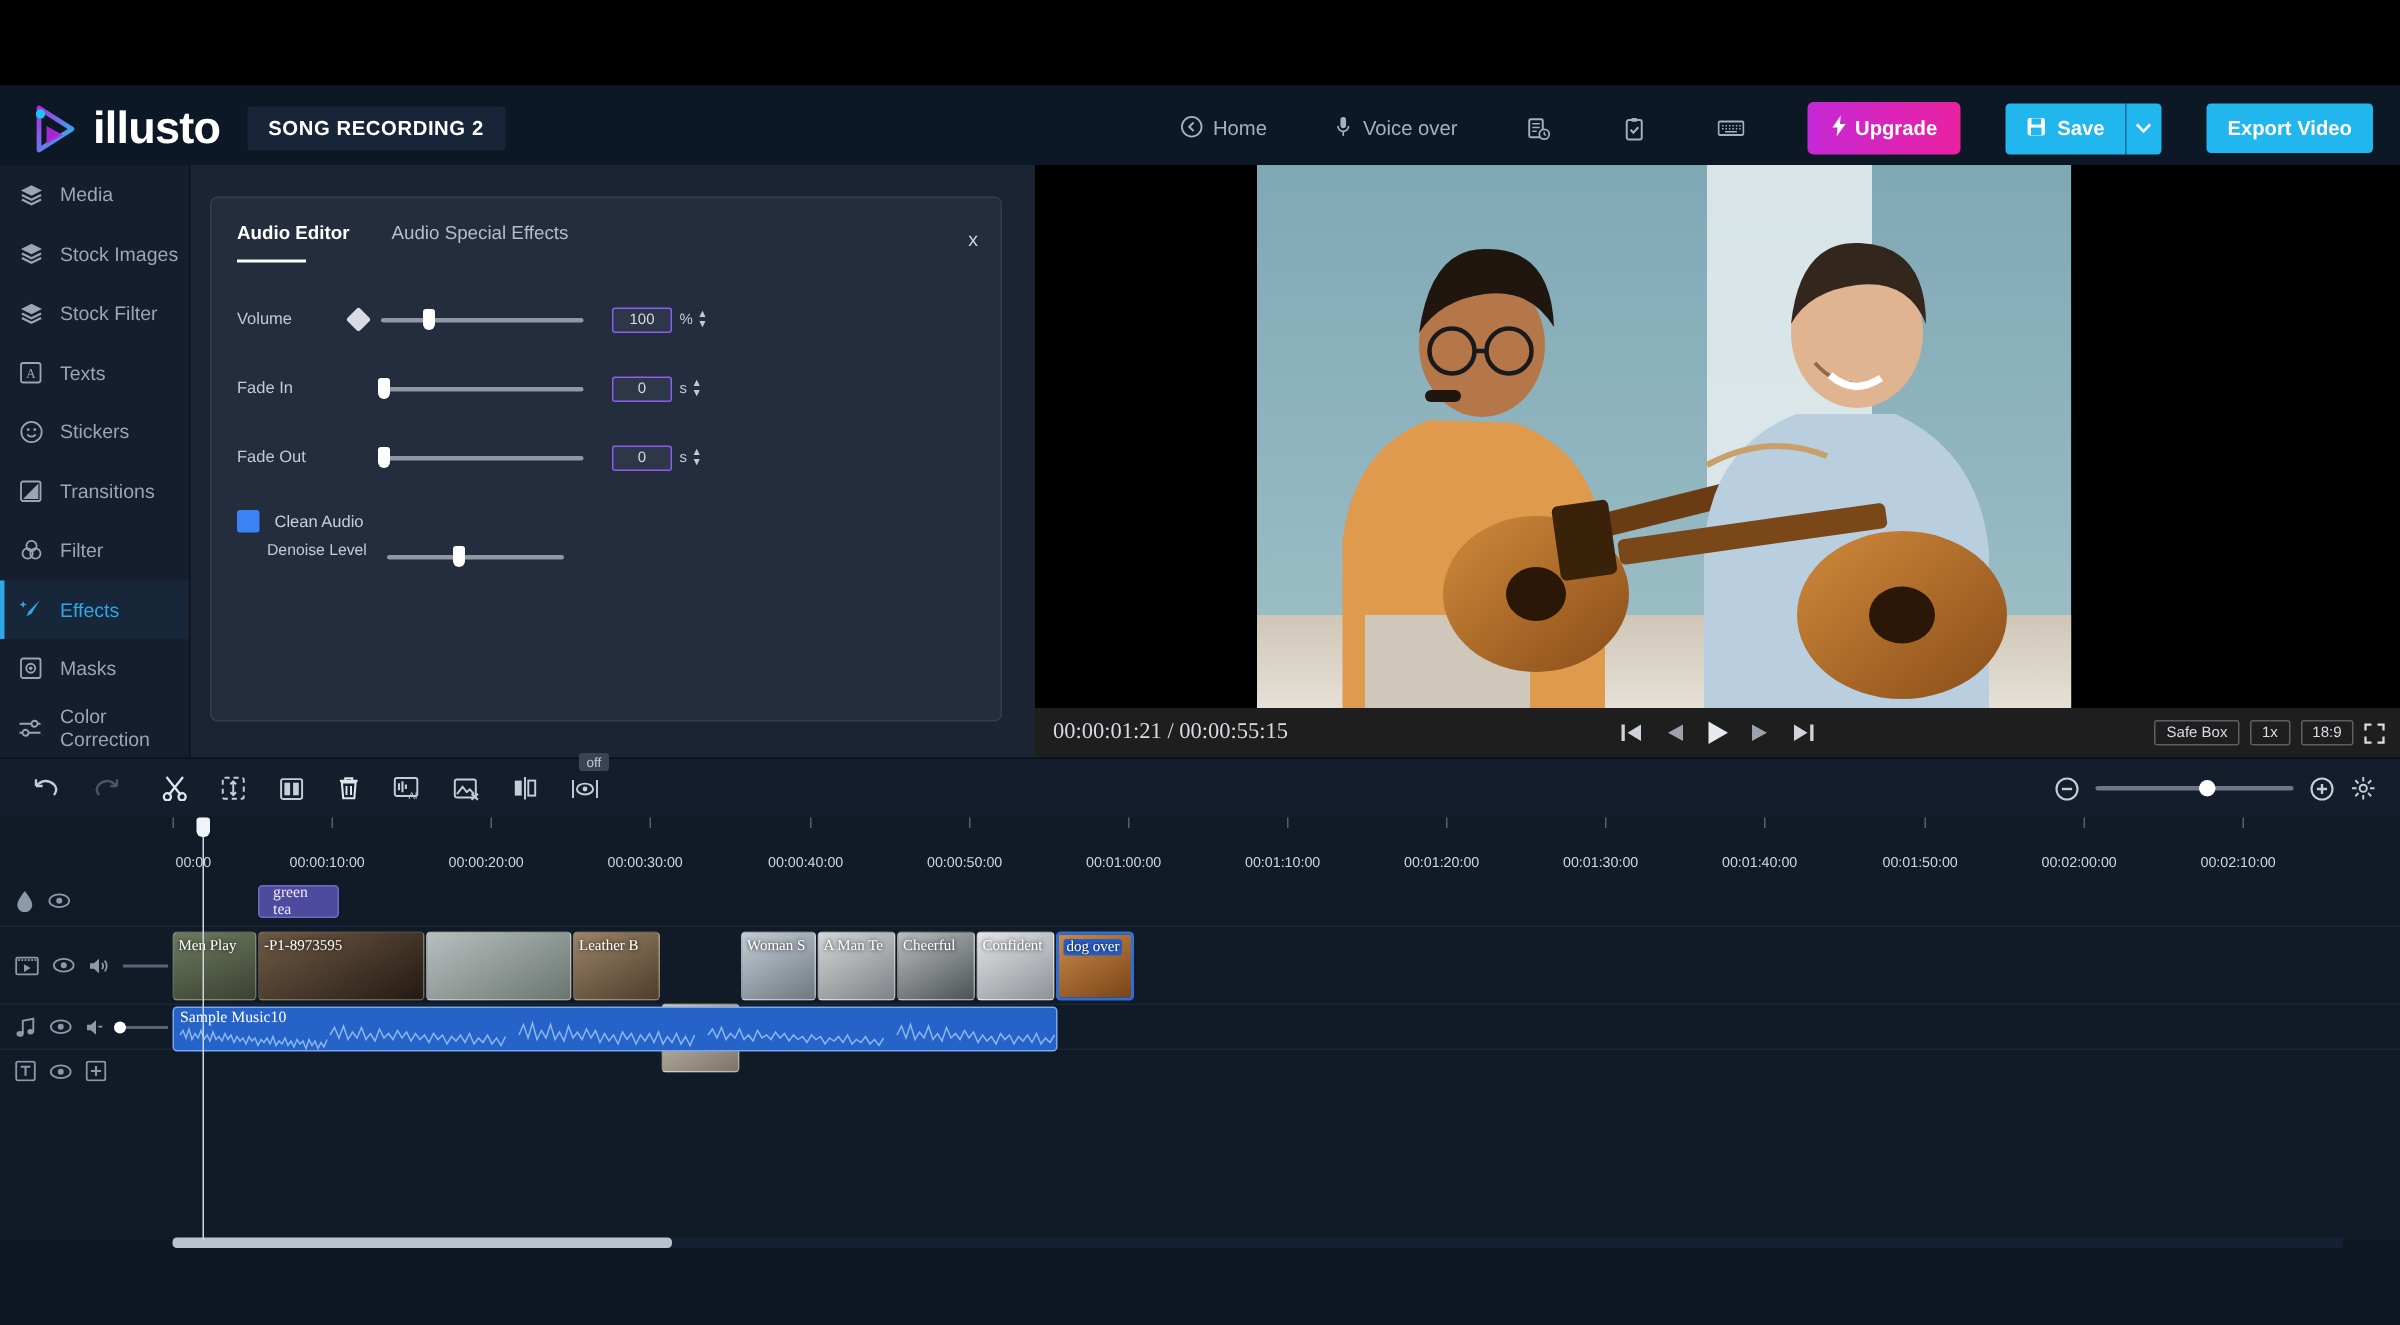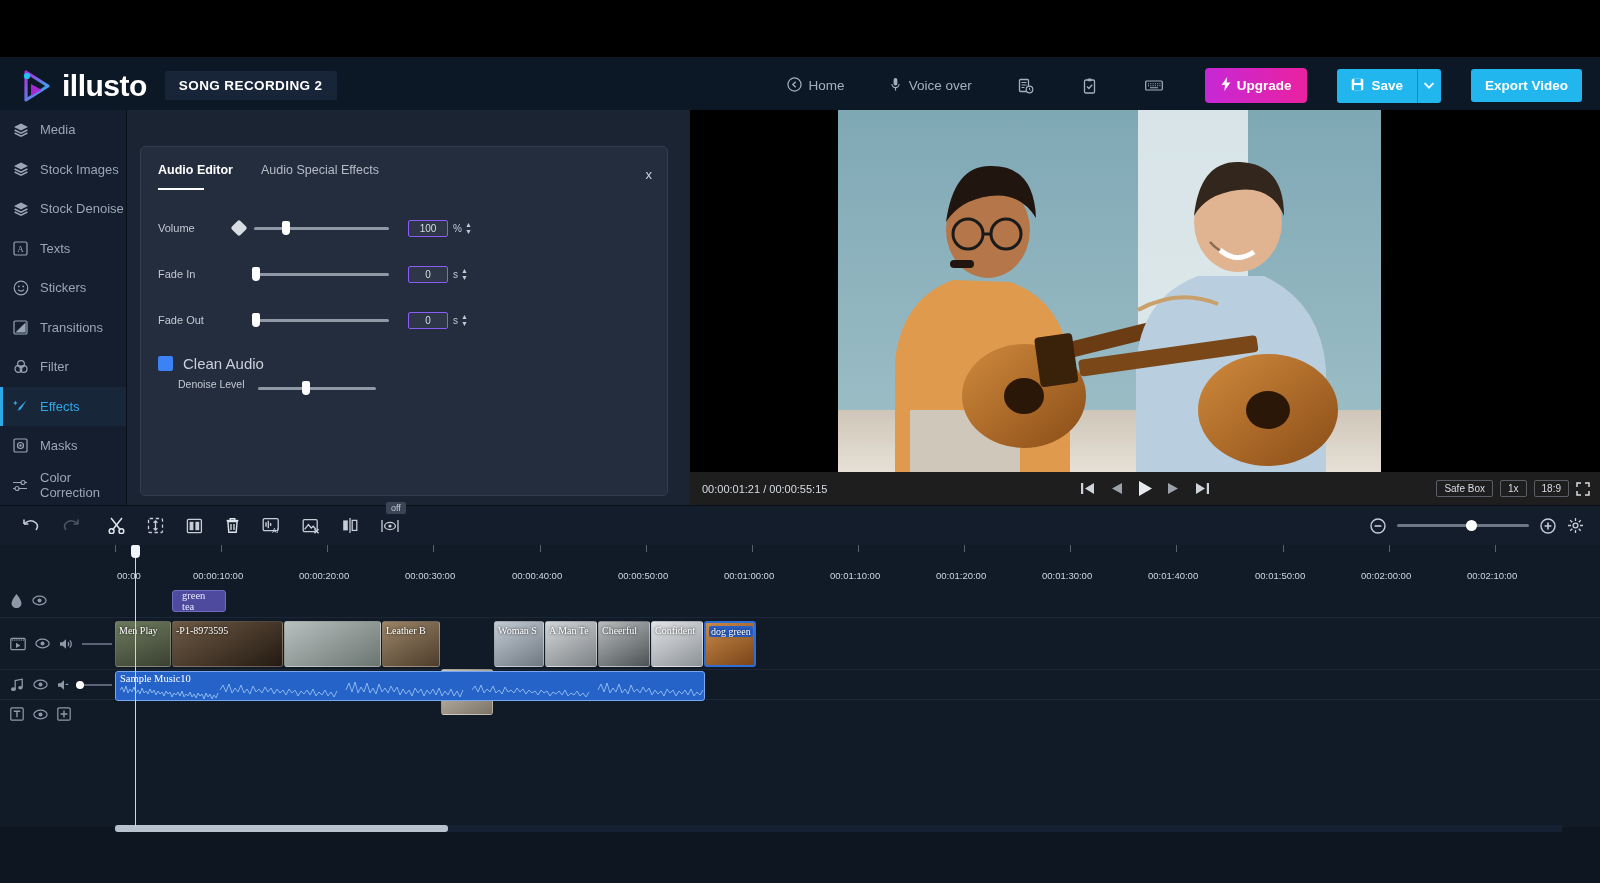--- a/index.html
+++ b/index.html
@@ -60,21 +60,21 @@
   }
   .side-item.active { color:#2fa8e8; background:#18263a; border-left:3px solid #2fa8e8; padding-left:9px; }
   .side-ico { width:17px; height:17px; display:flex; align-items:center; justify-content:center; flex:none; }
 
   
   .editor-area {
     position:absolute; left:127px; top:110px; width:563px; height:395px;
     background:#1b2433;
   }
   .panel {
-    position:absolute; left:13px; top:36px; width:528px; height:350px;
+    position:absolute; left:13px; top:21px; width:528px; height:350px;
     background:#242d3d; border:1px solid #333d4e; border-radius:5px;
   }
   .panel-tabs { display:flex; align-items:center; height:46px; padding-left:17px; position:relative; }
   .ptab { font-size:12.5px; color:#c9d0da; font-weight:bold; margin-right:28px; cursor:pointer; position:relative; }
   .ptab.active { color:#ffffff; }
   .ptab.active:after { content:""; position:absolute; left:0; bottom:-13px; width:46px; height:2px; background:#fff; }
   .ptab.inactive { font-weight:normal; color:#b4bcc7; }
   .panel-close { position:absolute; right:15px; top:20px; color:#cdd4de; font-size:13px; cursor:pointer; }
 
   .row { display:flex; align-items:center; height:46px; padding-left:17px; }
@@ -88,32 +88,32 @@
   }
   .numbox {
     margin-left:19px; width:40px; height:17px; background:#2e3748; border:1px solid #8b5cf6;
     color:#d7dce3; font-size:10px; display:flex; align-items:center; justify-content:center; border-radius:2px;
   }
   .unit { margin-left:5px; font-size:10px; color:#c3cad4; }
   .spin { margin-left:3px; display:flex; flex-direction:column; color:#c3cad4; font-size:7px; line-height:7px; cursor:pointer; }
 
   .clean-row { display:flex; align-items:center; padding-left:17px; margin-top:12px; }
   .chk { width:15px; height:15px; background:#3b82f6; border-radius:2px; cursor:pointer; flex:none; }
-  .clean-lbl { margin-left:10px; font-size:15px; color:#c9d0da; }
+  .clean-lbl { margin-left:10px; font-size:11px; color:#c9d0da; }
   .denoise-row { display:flex; align-items:flex-end; padding-left:37px; margin-top:6px; }
   .denoise-lbl { font-size:10.5px; color:#c3cad4; width:80px; }
 
   
   .preview {
     position:absolute; left:690px; top:110px; width:910px; height:395px; background:#1a1a1a;
   }
   .stage { position:absolute; left:0; top:0; width:910px; height:362px; background:#000; overflow:hidden; }
   .video-img { position:absolute; left:148px; top:0; width:543px; height:362px; overflow:hidden; }
   .pl-bar { position:absolute; left:0; top:362px; width:910px; height:33px; background:#1e1e1e; display:flex; align-items:center; }
-  .pl-time { margin-left:12px; font-size:11px; color:#d8dde4; font-family:Liberation Sans, sans-serif;text-align:right; }
+  .pl-time { margin-left:12px; font-size:15px; color:#d8dde4; font-family:Liberation Serif, serif;text-align:right; }
   .pl-ctrls { position:absolute; left:50%; transform:translateX(-50%); display:flex; align-items:center; gap:14px; }
   .pl-btn { color:#cfd4da; cursor:pointer; display:flex; align-items:center; }
   .pl-right { margin-left:auto; margin-right:10px; display:flex; align-items:center; gap:7px; }
   .pill { border:1px solid #5a5f66; color:#d8dde4; font-size:10px; padding:2px 7px; border-radius:2px; cursor:pointer; }
   .pl-fs { color:#d8dde4; cursor:pointer; display:flex; align-items:center; }
 
   
   .tl-toolbar {
     position:absolute; left:0; top:505px; width:1600px; height:40px;
     background:#141d2b; border-top:1px solid #0a1018; display:flex; align-items:center;
@@ -289,21 +289,21 @@
     <span>Stock Images</span>
   </div>
   <div class="side-item">
     <span class="side-ico">
         <svg width="16" height="16" viewBox="0 0 16 16">
           <path d="M8 1.5L15 5 8 8.5 1 5z" fill="#9aa6b4"></path>
           <path d="M1.6 8L8 11.1 14.4 8" fill="none" stroke="#9aa6b4" stroke-width="1.5"></path>
           <path d="M1.6 11L8 14.1 14.4 11" fill="none" stroke="#9aa6b4" stroke-width="1.5"></path>
         </svg>
       </span>
-    <span>Stock Denoise</span>
+    <span>Stock Filter</span>
   </div>
   <div class="side-item">
     <span class="side-ico">
         <svg width="15" height="15" viewBox="0 0 15 15">
           <rect x="1" y="1" width="13" height="13" rx="1.5" fill="none" stroke="#9aa6b4" stroke-width="1.2"></rect>
           <text x="7.5" y="11" font-size="9" fill="#9aa6b4" text-anchor="middle" font-family="Liberation Serif, serif">A</text>
         </svg>
       </span>
     <span>Texts</span>
   </div>
@@ -735,21 +735,21 @@
       <div class="clip" style="left:430px; width:52px; background:linear-gradient(150deg,#d3d6d8,#7d8286);">
         <span class="clip-lbl">A Man Te</span>
       </div>
       <div class="clip" style="left:483px; width:52px; background:linear-gradient(150deg,#b9bcbd,#4c5255);">
         <span class="clip-lbl">Cheerful </span>
       </div>
       <div class="clip" style="left:536px; width:52px; background:linear-gradient(150deg,#e2e4e6,#8d9297);">
         <span class="clip-lbl">Confident</span>
       </div>
       <div class="clip" style="left:589px; width:52px; background:linear-gradient(150deg,#c98a4a,#7a4418); border:2px solid #2f6ed6;">
-        <span class="clip-lbl" style="background:#2a5fc4; padding:0 2px; border-radius:2px;">dog green</span>
+        <span class="clip-lbl" style="background:#2a5fc4; padding:0 2px; border-radius:2px;">dog over</span>
       </div>
     </div>
   </div>
 
   <div class="track-row" style="top:86px; height:30px;">
     <div class="track-head">
       <span class="th-ico">
           <svg width="14" height="14" viewBox="0 0 14 14">
             <path d="M5.2 11V2.6l7-1.4v8.4" fill="none" stroke="#8e99a8" stroke-width="1.3"></path>
             <ellipse cx="3.4" cy="11.2" rx="2.4" ry="1.9" fill="#8e99a8"></ellipse>

